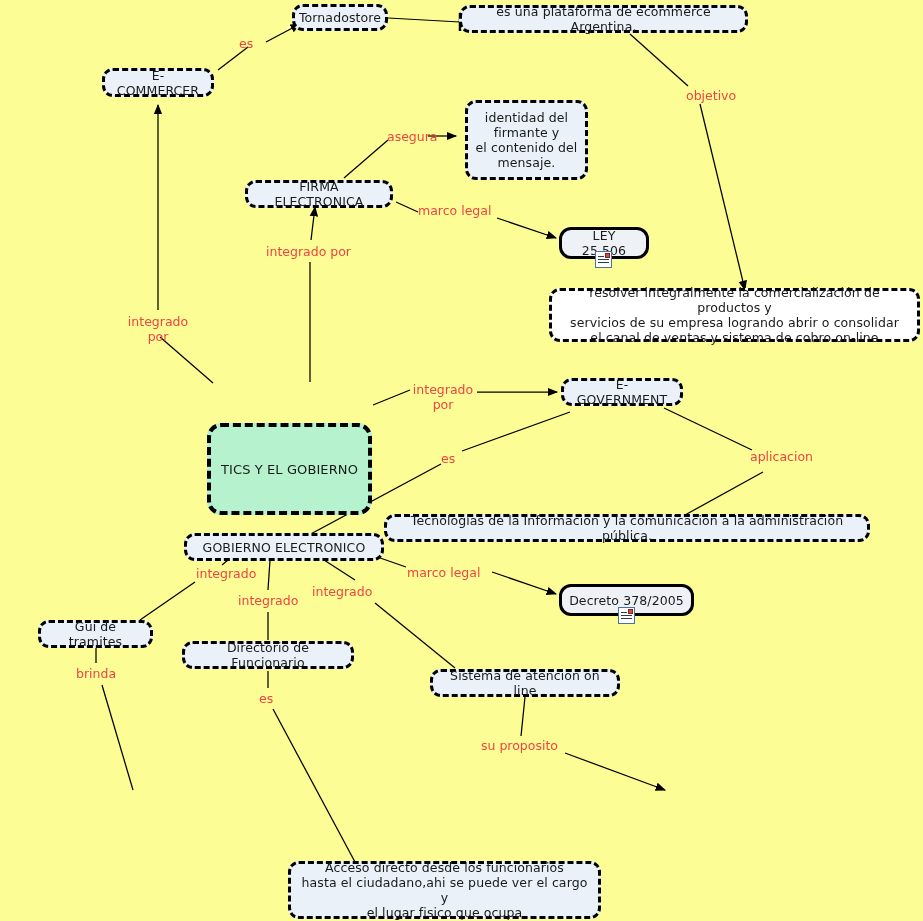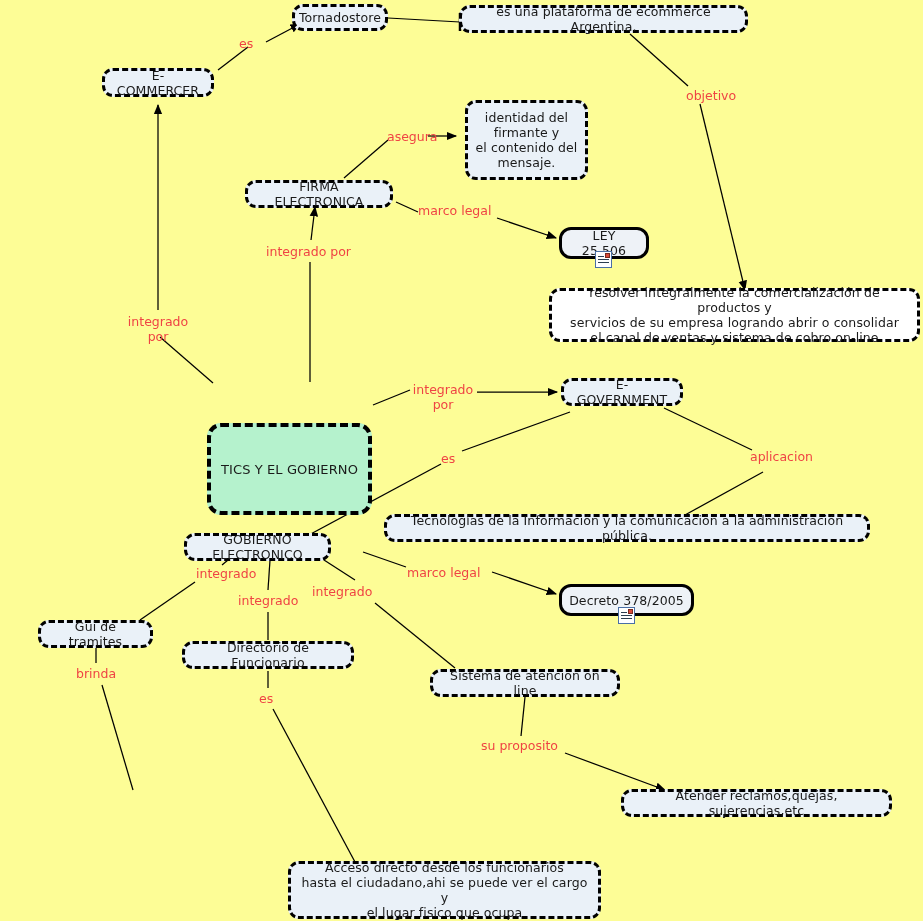--- a/index.html
+++ b/index.html
@@ -215,21 +215,21 @@
   </div>
 
   <div class="node concept" style="left:561px; top:378px; width:122px; height:28px;">
     <span>E-GOVERNMENT</span>
   </div>
 
   <div class="node concept" style="left:384px; top:514px; width:486px; height:28px;">
     <span>Tecnologías de la Información y la comunicación a la administración pública.</span>
   </div>
 
-  <div class="node concept" style="left:184px; top:533px; width:147px; height:28px;">
+  <div class="node concept" style="left:184px; top:533px; width:200px; height:28px;">
     <span>GOBIERNO ELECTRONICO</span>
   </div>
 
   <div class="node resource" style="left:559px; top:584px; width:135px; height:32px;">
     <span>Decreto 378/2005</span>
   </div>
   <span class="res-icon" style="left:618px; top:607px;">
     <span class="frame"></span>
     <span class="bar" style="top:5px; width:6px;"></span>
     <span class="bar" style="top:8px; width:11px;"></span>
@@ -242,23 +242,20 @@
   </div>
 
   <div class="node concept" style="left:182px; top:641px; width:172px; height:28px;align-items:center;">
     <span>Directorio de Funcionario</span>
   </div>
 
   <div class="node concept" style="left:430px; top:669px; width:190px; height:28px;">
     <span>Sistema de atencion on line</span>
   </div>
 
-  <div class="node concept" style="left:621px; top:789px; width:271px; height:28px;">
-    <span>Atender reclamos,quejas, sujerencias,etc</span>
-  </div>
 
 
   <div class="node concept" style="left:288px; top:861px; width:313px; height:58px; white-space:pre-line;">
     <span>Acceso directo desde los funcionarios
 hasta el ciudadano,ahi se puede ver el cargo y
 el lugar fisico que ocupa</span>
   </div>
 
   <span class="elabel" style="left:239px; top:36px;">es</span>
 

